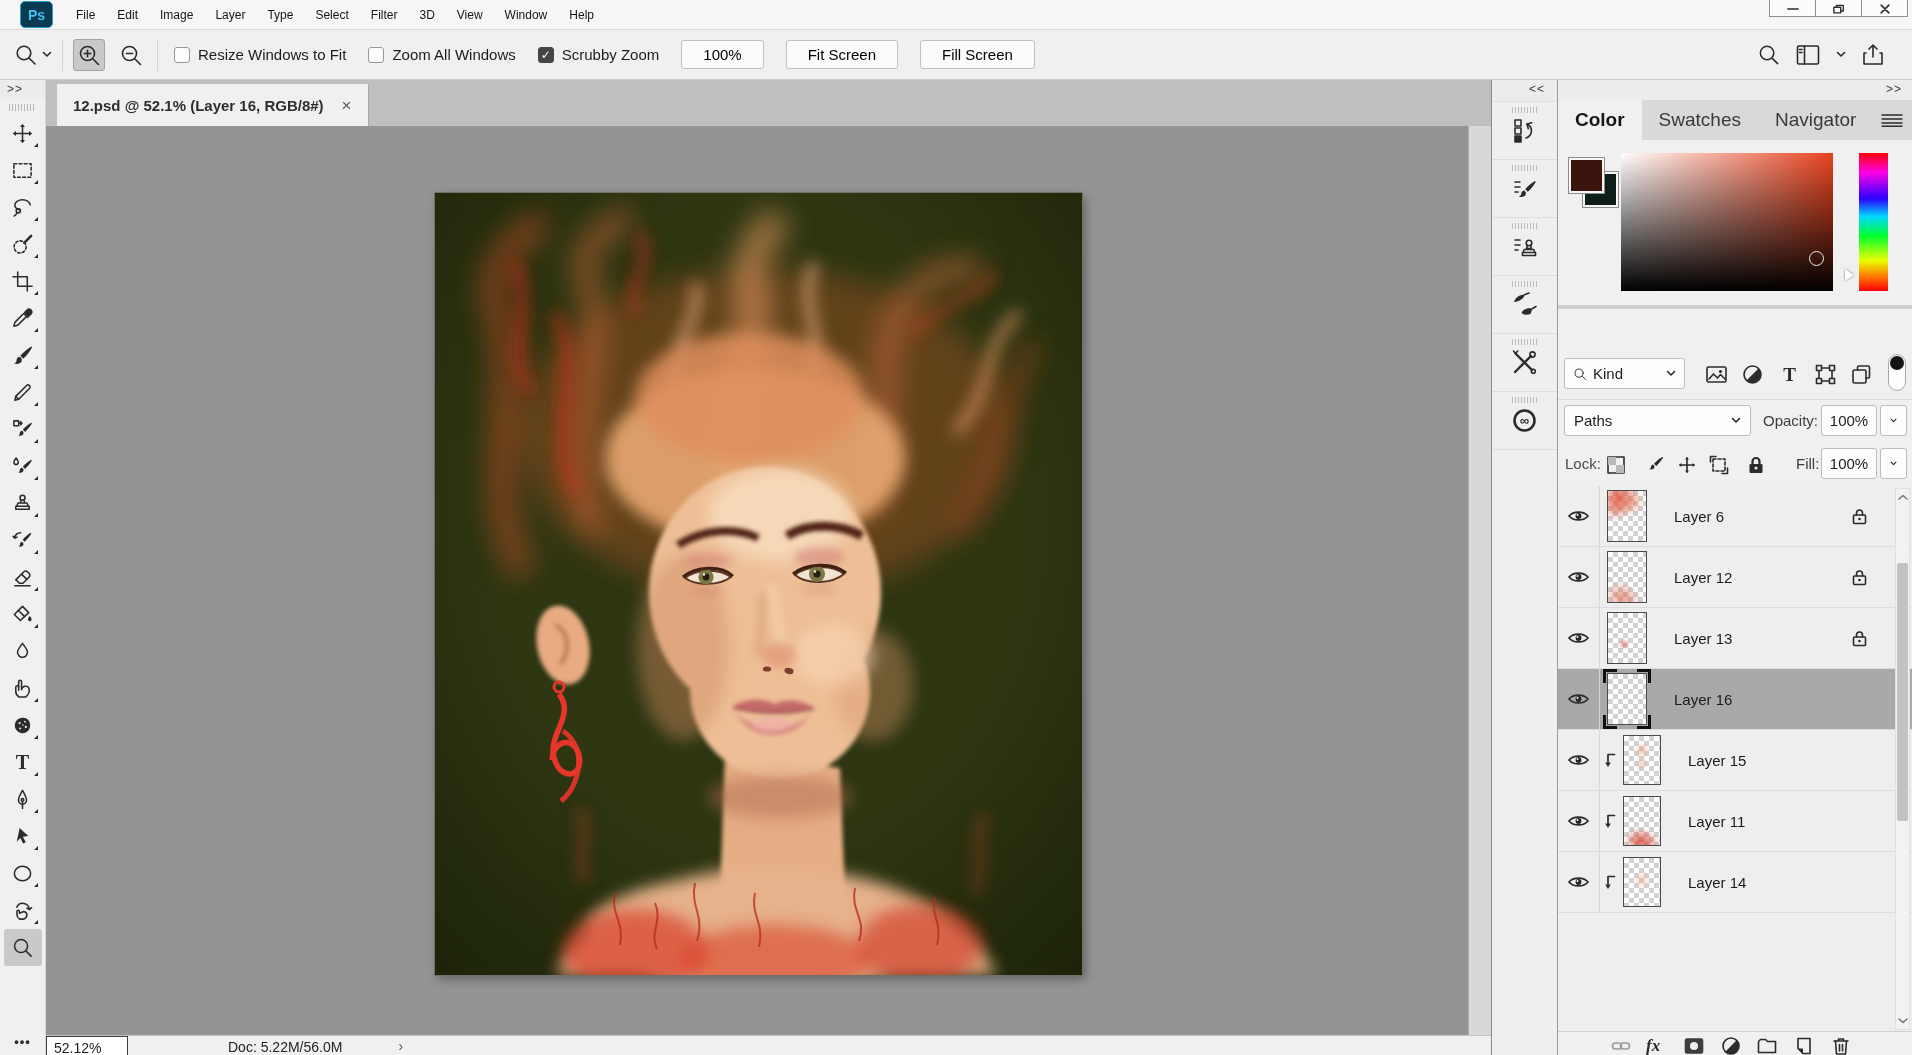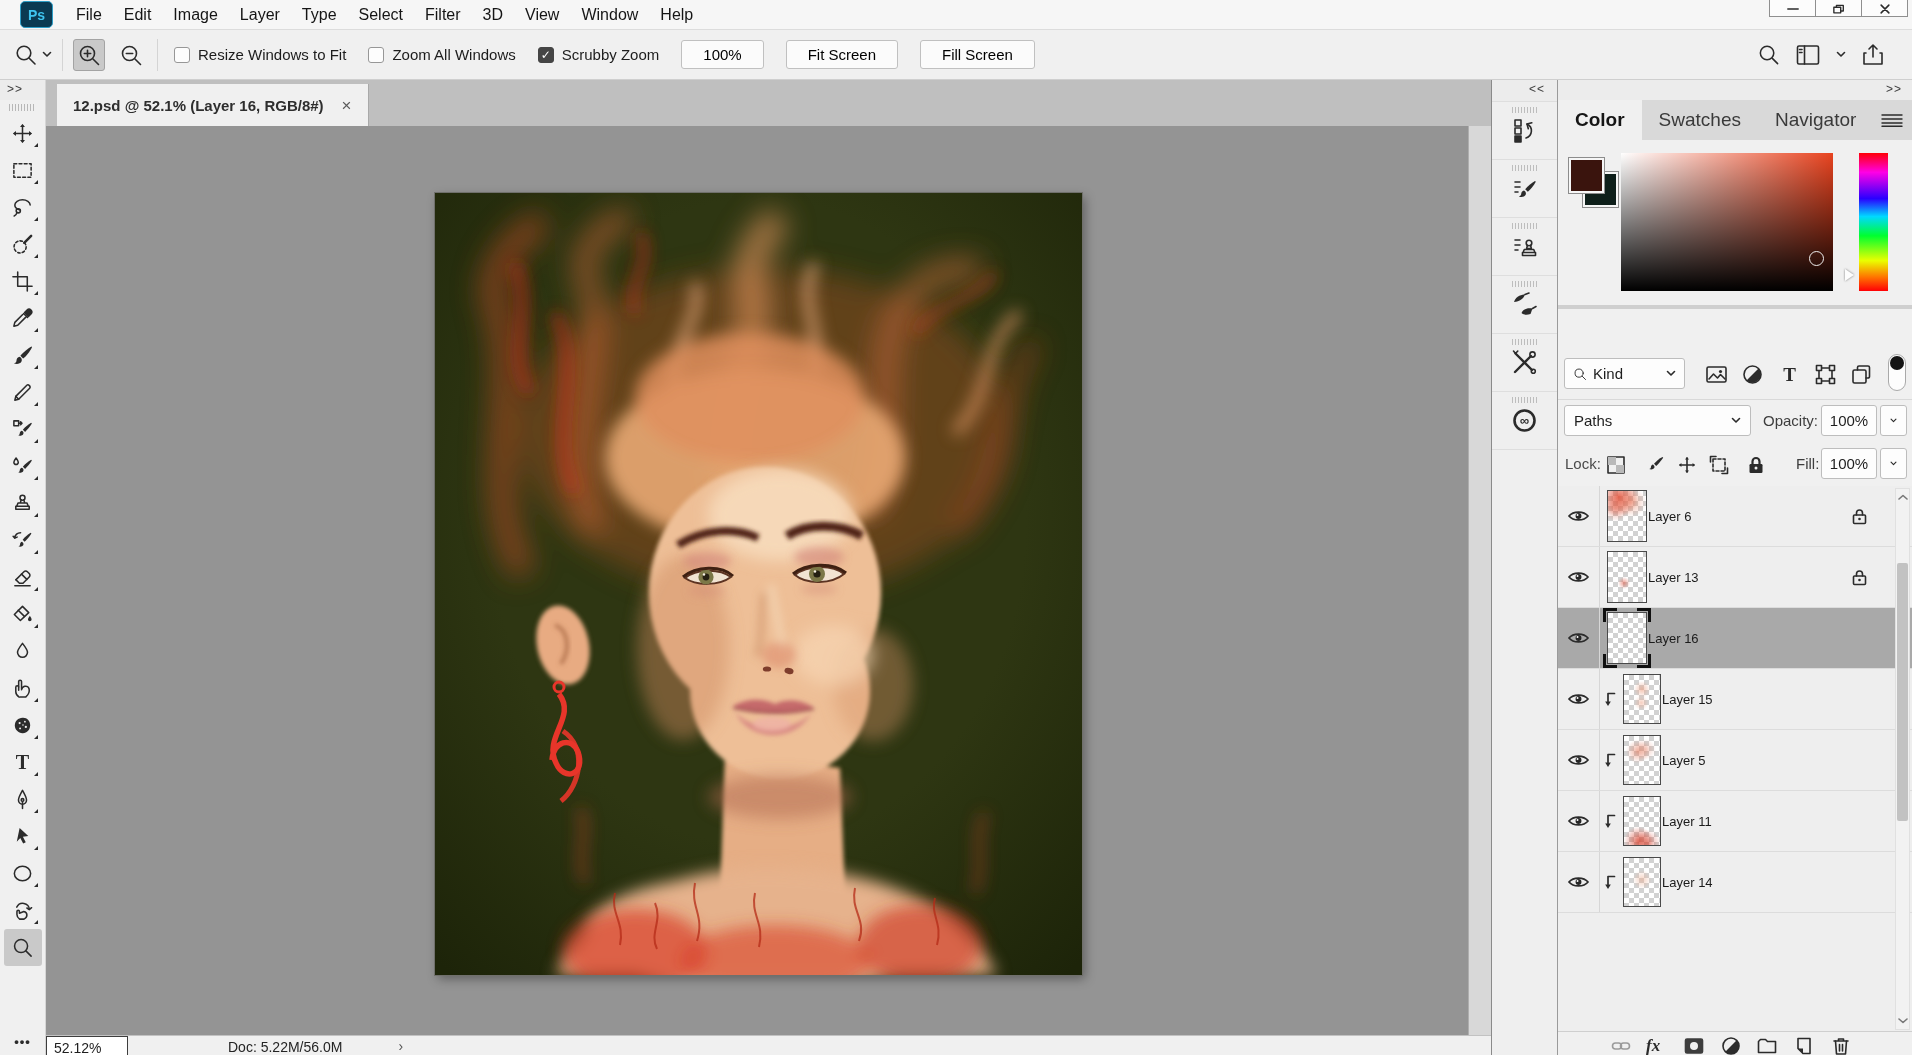--- a/index.html
+++ b/index.html
@@ -5,21 +5,21 @@
   html,body{margin:0;padding:0;background:#666;}
   .app{position:relative;width:1912px;height:1055px;background:#f0abfc;overflow:hidden;
        font-family:"Liberation Sans","DejaVu Sans",sans-serif;color:#1e1e1e;}
   svg{display:block}
   .ic{stroke:#2b2b2b;fill:none;stroke-width:1.6;stroke-linecap:round;stroke-linejoin:round}
 
   
   .menubar{position:absolute;top:0;left:0;right:0;height:30px;background:#f6f6f6;border-bottom:1px solid #dcdcdc;display:flex;align-items:center;padding-left:20px;box-sizing:border-box}
   .pslogo{width:31px;height:25px;background:#0b3a52;color:#3fc4ef;font-weight:bold;font-size:14px;display:flex;align-items:center;justify-content:center;border-radius:5px;border:1px solid #2e9ec7}
   .menu{display:flex;margin-left:12px}
-  .mi{padding:0 11px;font-size:16px;line-height:28px;color:#151515}
+  .mi{padding:0 11px;font-size:12px;line-height:28px;color:#151515}
   .winctl{position:absolute;top:0;right:4px;display:flex}
   .winbtn{width:47px;height:17px;border:1px solid #8f8f8f;border-top:none;background:#fcfcfc;display:flex;align-items:flex-end;justify-content:center;margin-left:-1px;box-sizing:border-box;padding-bottom:2px}
   .winbtn svg{width:12px;height:10px}
 
   
   .optionsbar{position:absolute;top:30px;left:0;right:0;height:50px;background:#f0f0f0;border-bottom:1px solid #cfcfcf;display:flex;align-items:center;gap:10px;padding:0 14px;box-sizing:border-box}
   .sep{width:1px;height:32px;background:#d4d4d4}
   .tool-preview{display:flex;align-items:center;gap:4px}
   .sqbtn{width:30px;height:30px;display:flex;align-items:center;justify-content:center;border-radius:3px;border:1px solid transparent}
   .sqbtn.active{background:#c9c9c9;border-color:#a3a3a3}
@@ -114,21 +114,21 @@
   .pE{background:radial-gradient(circle at 50% 30%,rgba(238,160,130,.6),transparent 22%),radial-gradient(circle at 48% 58%,rgba(238,160,130,.5),transparent 22%)}
   .pF{background:radial-gradient(circle at 38% 32%,rgba(230,120,90,.55),transparent 30%),radial-gradient(circle at 60% 28%,rgba(230,120,90,.35),transparent 26%)}
   .pG{background:radial-gradient(circle at 40% 92%,rgba(214,60,40,.7),transparent 30%),radial-gradient(circle at 65% 96%,rgba(214,60,40,.5),transparent 26%)}
   .pH{background:radial-gradient(circle at 42% 35%,rgba(224,100,75,.8),transparent 34%)}
   .pI{background:radial-gradient(circle at 50% 45%,rgba(238,170,140,.5),transparent 30%)}
   .corner{position:absolute;width:11px;height:11px;border:0 solid #101010}
   .c-tl{left:-5px;top:-5px;border-left-width:3px;border-top-width:3px}
   .c-tr{right:-5px;top:-5px;border-right-width:3px;border-top-width:3px}
   .c-bl{left:-5px;bottom:-5px;border-left-width:3px;border-bottom-width:3px}
   .c-br{right:-5px;bottom:-5px;border-right-width:3px;border-bottom-width:3px}
-  .lname{margin-left:1px;font-size:13px;color:#1b1b1b}
+  .lname{margin-left:27px;font-size:15px;color:#1b1b1b}
   .llock{position:absolute;right:44px;top:22px;width:17px;height:17px}
   .l-scroll{position:absolute;right:2px;top:408px;width:15px;bottom:25px;background:#f2f2f2;border:1px solid #e0e0e0;box-sizing:border-box}
   .l-thumbbar{position:absolute;left:1px;right:1px;top:74px;height:258px;background:#c2c2c2;border-radius:2px}
   .scr-up,.scr-dn{position:absolute;left:0;right:0;height:16px;display:flex;align-items:center;justify-content:center}
   .scr-up{top:0}.scr-dn{bottom:0}
   .scr-up svg,.scr-dn svg{width:10px;height:6px}
   .l-actions{position:absolute;left:0;right:0;bottom:0;height:23px;background:#f0f0f0;border-top:1px solid #cfcfcf;overflow:hidden}
   .act{position:absolute;top:4px;width:20px;height:20px}
   .fxtext{font-size:17px;font-style:italic;font-weight:bold;color:#2b2b2b;font-family:"Liberation Serif",serif;line-height:20px}
 </style>
@@ -714,20 +714,39 @@
       <div class="lrow">
         <div class="leye">
             <svg class="ic" viewBox="0 0 22 14">
               <path d="M1 7C5.5 1.5 16.5 1.5 21 7 16.5 12.5 5.5 12.5 1 7Z" stroke-width="1.8"></path>
               <circle cx="11" cy="7" r="3.1" fill="#262626" stroke="none"></circle>
               <circle cx="10" cy="6" r="1" fill="#fff" stroke="none"></circle>
             </svg>
           </div>
         <div class="ldiv"></div>
         <div class="lthumb">
+            <span class="paint pB"></span>
+          </div>
+        <span class="lname">Layer 12</span>
+        <svg class="ic llock" viewBox="0 0 17 17">
+            <rect x="2.5" y="7" width="12" height="8.5" rx="1"></rect>
+            <path d="M5.5 7V5a3 3 0 0 1 6 0v2"></path>
+            <circle cx="8.5" cy="11" r="1.3" fill="#2b2b2b" stroke="none"></circle>
+          </svg>
+      </div>
+      <div class="lrow">
+        <div class="leye">
+            <svg class="ic" viewBox="0 0 22 14">
+              <path d="M1 7C5.5 1.5 16.5 1.5 21 7 16.5 12.5 5.5 12.5 1 7Z" stroke-width="1.8"></path>
+              <circle cx="11" cy="7" r="3.1" fill="#262626" stroke="none"></circle>
+              <circle cx="10" cy="6" r="1" fill="#fff" stroke="none"></circle>
+            </svg>
+          </div>
+        <div class="ldiv"></div>
+        <div class="lthumb">
             <span class="paint pC"></span>
           </div>
         <span class="lname">Layer 13</span>
         <svg class="ic llock" viewBox="0 0 17 17">
             <rect x="2.5" y="7" width="12" height="8.5" rx="1"></rect>
             <path d="M5.5 7V5a3 3 0 0 1 6 0v2"></path>
             <circle cx="8.5" cy="11" r="1.3" fill="#2b2b2b" stroke="none"></circle>
           </svg>
       </div>
       <div class="lrow sel">
@@ -776,60 +795,40 @@
             </svg>
           </div>
         <div class="ldiv"></div>
         <div class="clipwrap">
             <svg class="ic" viewBox="0 0 12 15">
               <path d="M10.5 1.5H4v8" stroke-width="1.7"></path>
               <path d="M1.2 9.5h5.6L4 14z" fill="#2b2b2b" stroke="none"></path>
             </svg>
           </div>
         <div class="lthumb">
-            <span class="paint pF"></span>
-          </div>
-        <span class="lname">Layer 5</span>
+            <span class="paint pG"></span>
+          </div>
+        <span class="lname">Layer 11</span>
       </div>
       <div class="lrow clip">
         <div class="leye">
             <svg class="ic" viewBox="0 0 22 14">
               <path d="M1 7C5.5 1.5 16.5 1.5 21 7 16.5 12.5 5.5 12.5 1 7Z" stroke-width="1.8"></path>
               <circle cx="11" cy="7" r="3.1" fill="#262626" stroke="none"></circle>
               <circle cx="10" cy="6" r="1" fill="#fff" stroke="none"></circle>
             </svg>
           </div>
         <div class="ldiv"></div>
         <div class="clipwrap">
             <svg class="ic" viewBox="0 0 12 15">
               <path d="M10.5 1.5H4v8" stroke-width="1.7"></path>
               <path d="M1.2 9.5h5.6L4 14z" fill="#2b2b2b" stroke="none"></path>
             </svg>
           </div>
         <div class="lthumb">
-            <span class="paint pG"></span>
-          </div>
-        <span class="lname">Layer 11</span>
-      </div>
-      <div class="lrow clip">
-        <div class="leye">
-            <svg class="ic" viewBox="0 0 22 14">
-              <path d="M1 7C5.5 1.5 16.5 1.5 21 7 16.5 12.5 5.5 12.5 1 7Z" stroke-width="1.8"></path>
-              <circle cx="11" cy="7" r="3.1" fill="#262626" stroke="none"></circle>
-              <circle cx="10" cy="6" r="1" fill="#fff" stroke="none"></circle>
-            </svg>
-          </div>
-        <div class="ldiv"></div>
-        <div class="clipwrap">
-            <svg class="ic" viewBox="0 0 12 15">
-              <path d="M10.5 1.5H4v8" stroke-width="1.7"></path>
-              <path d="M1.2 9.5h5.6L4 14z" fill="#2b2b2b" stroke="none"></path>
-            </svg>
-          </div>
-        <div class="lthumb">
             <span class="paint pI"></span>
           </div>
         <span class="lname">Layer 14</span>
       </div>
     </div>
 
     <div class="l-scroll">
       <div class="scr-up">
           <svg class="ic" viewBox="0 0 10 6">
             <path d="M1 5l4-3.5L9 5" stroke="#777"></path>

